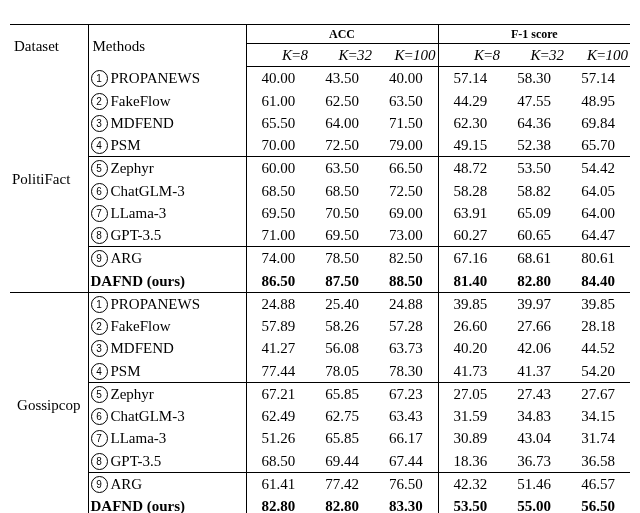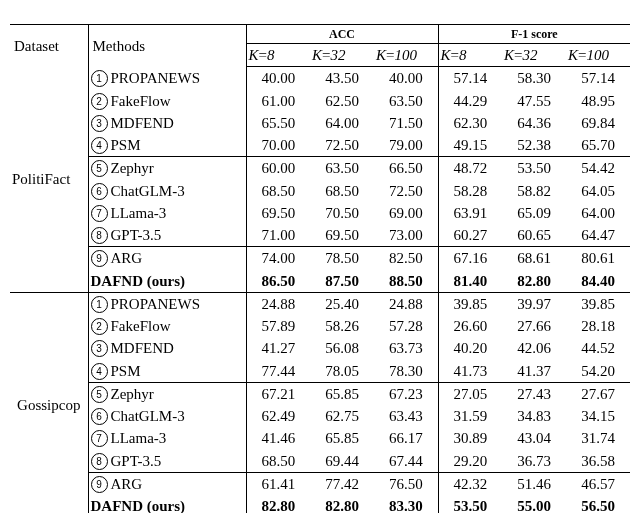--- a/index.html
+++ b/index.html
@@ -37,21 +37,21 @@
   .bot-rule th, .bot-rule td { border-bottom: 1.6px solid #000; }
 
   
   .v-right { border-right: 0.8px solid #000; }
 
   
   .hdr-top th { text-align: center; }
   .hdr-top .dataset-hdr,
   .hdr-top .methods-hdr { text-align: left; padding-left: 4px; vertical-align: middle; }
   .metric { border-bottom: 0.8px solid #000; font-size: 12px; }
-  .khdr th { font-style: italic; text-align: left; }
+  .khdr th { font-style: italic; text-align: right; }
   .khdr th .eq { font-style: normal; }
   .hdr-bottom-rule th { border-bottom: 0.8px solid #000; }
 
   
   .dataset-cell { text-align: left; padding-left: 2px; vertical-align: middle; }
   .method-cell  { text-align: left; }
   .val-cell     { text-align: center; }
   .bold { font-weight: bold; }
   .sep-top td { border-top: 0.8px solid #000; }
 
@@ -242,33 +242,33 @@
           <td class="method-cell v-right"><span class="circ">6</span><span>ChatGLM-3</span></td>
           <td class="val-cell">62.49</td>
           <td class="val-cell">62.75</td>
           <td class="val-cell v-right">63.43</td>
           <td class="val-cell">31.59</td>
           <td class="val-cell">34.83</td>
           <td class="val-cell">34.15</td>
         </tr>
         <tr>
           <td class="method-cell v-right"><span class="circ">7</span><span>LLama-3</span></td>
-          <td class="val-cell">41.46</td>
+          <td class="val-cell">51.26</td>
           <td class="val-cell">65.85</td>
           <td class="val-cell v-right">66.17</td>
           <td class="val-cell">30.89</td>
           <td class="val-cell">43.04</td>
           <td class="val-cell">31.74</td>
         </tr>
         <tr>
           <td class="method-cell v-right"><span class="circ">8</span><span>GPT-3.5</span></td>
           <td class="val-cell">68.50</td>
           <td class="val-cell">69.44</td>
           <td class="val-cell v-right">67.44</td>
-          <td class="val-cell">29.20</td>
+          <td class="val-cell">18.36</td>
           <td class="val-cell">36.73</td>
           <td class="val-cell">36.58</td>
         </tr>
         <tr class="sep-top">
           <td class="method-cell v-right"><span class="circ">9</span><span>ARG</span></td>
           <td class="val-cell">61.41</td>
           <td class="val-cell">77.42</td>
           <td class="val-cell v-right">76.50</td>
           <td class="val-cell">42.32</td>
           <td class="val-cell">51.46</td>

